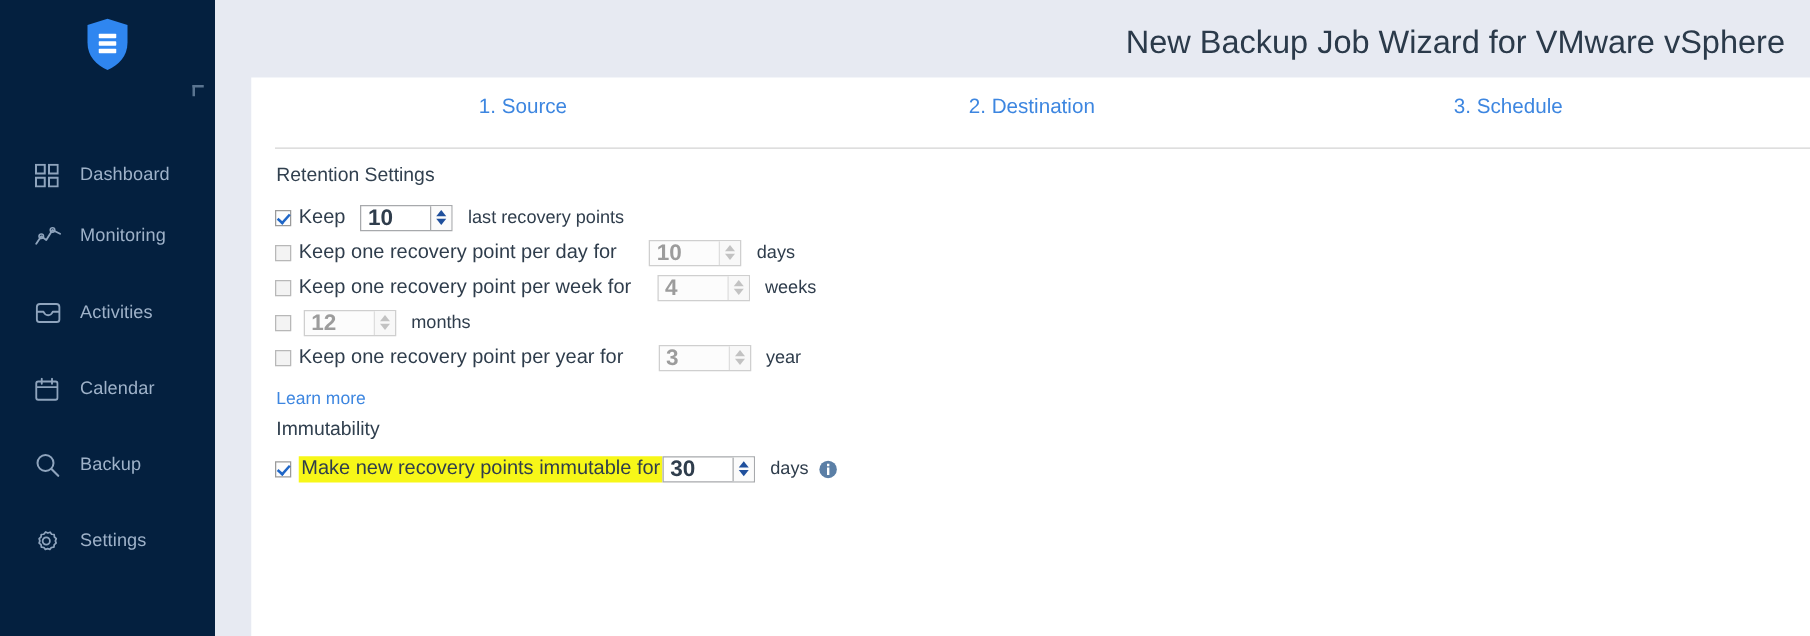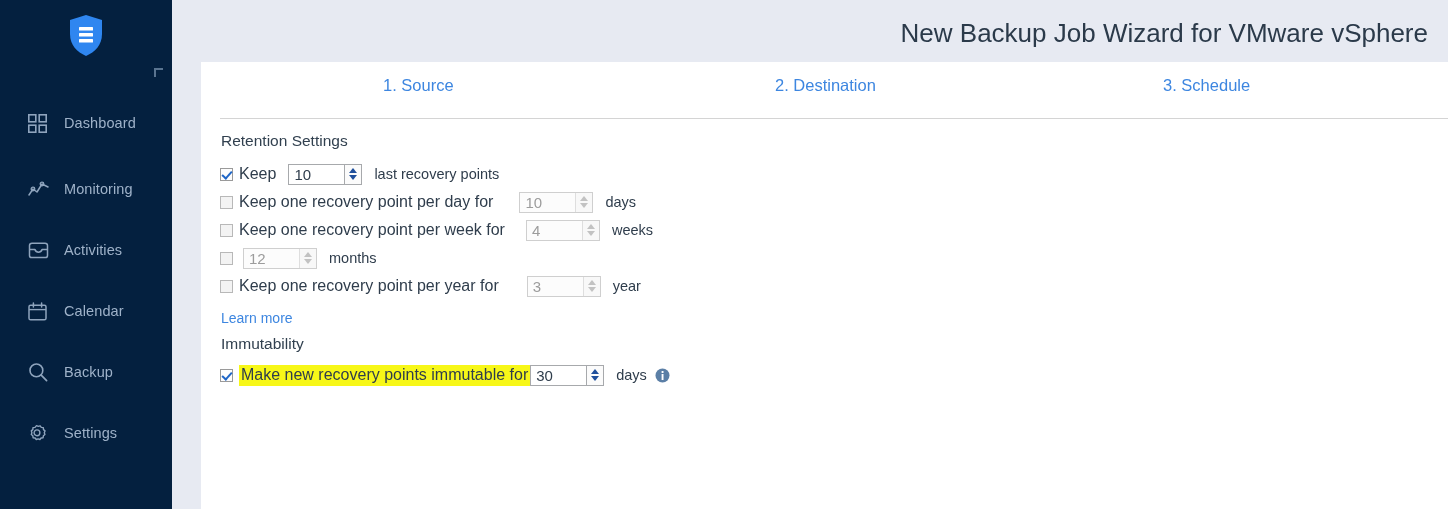--- a/index.html
+++ b/index.html
@@ -182,23 +182,24 @@
     background: #fff;
     flex: 0 0 auto;
   }
   .spin.disabled { border-color: #cfcfcf; background:#fcfcfc; }
   .spin input {
     border: 0;
     outline: 0;
     width: 50px;
     padding: 0 0 0 5px;
     font-family: "Liberation Sans", sans-serif;
-    font-size: 15px;
+    font-size: 18px;
     color: #2f3d4c;
     background: transparent;
+    font-weight: bold;
   }
   .spin.disabled input { color: #9c9c9c; }
   .spin .btns {
     width: 16px;
     border-left: 1px solid #a7a9ac;
     display: flex;
     flex-direction: column;
     justify-content: center;
     align-items: center;
     background: #fbfbfb;
@@ -245,21 +246,21 @@
         <path d="M18 1 L34 6 V20 C34 31 27 38 18 42 C9 38 2 31 2 20 V6 Z" fill="#2f86f0"></path>
         <rect x="11" y="13" width="14" height="3.6" rx="0.6" fill="#ffffff"></rect>
         <rect x="11" y="19" width="14" height="3.6" rx="0.6" fill="#ffffff"></rect>
         <rect x="11" y="25" width="14" height="3.6" rx="0.6" fill="#ffffff"></rect>
       </svg>
     </span>
   </div>
 
   <div id="corner-mark"></div>
 
-  <div class="nav-item" style="top:106px">
+  <div class="nav-item" style="top:123px">
     <span class="nav-icon">
       <svg width="19" height="19" viewBox="0 0 19 19">
         <rect x="0.8" y="0.8" width="7" height="7" fill="none" stroke="#8fa4bd" stroke-width="1.6"></rect>
         <rect x="11.2" y="0.8" width="7" height="7" fill="none" stroke="#8fa4bd" stroke-width="1.6"></rect>
         <rect x="0.8" y="11.2" width="7" height="7" fill="none" stroke="#8fa4bd" stroke-width="1.6"></rect>
         <rect x="11.2" y="11.2" width="7" height="7" fill="none" stroke="#8fa4bd" stroke-width="1.6"></rect>
       </svg>
     </span>
     <span class="nav-label">Dashboard</span>
   </div>

